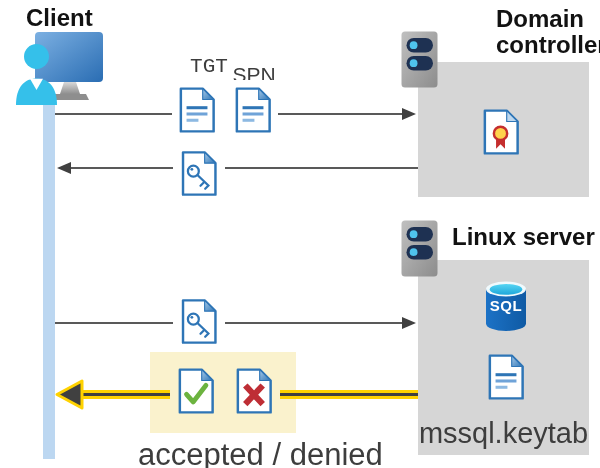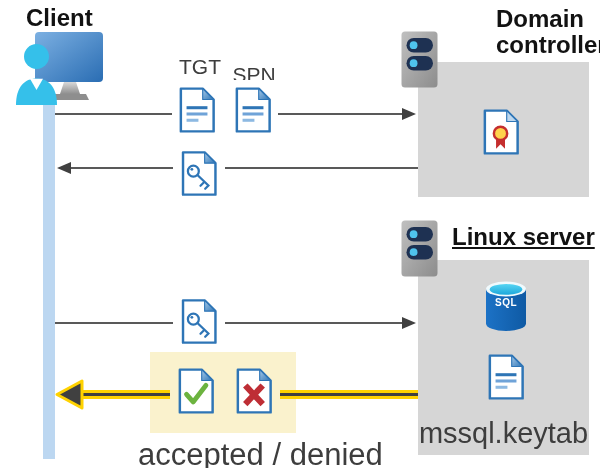--- a/index.html
+++ b/index.html
@@ -152,31 +152,31 @@
       <use href="#sym-server"></use>
     </svg>
   <div class="abs actor-title z3" style="left:452px;top:6px;width:132px;margin-left:44px;">Domain controller</div>
   <svg class="icon abs z3" style="left:482px;top:106px;" width="38" height="52">
       <use href="#sym-doc-cert"></use>
     </svg>
 
   <svg class="icon abs z3" style="left:401px;top:220px;" width="37" height="57">
       <use href="#sym-server"></use>
     </svg>
-  <div class="abs actor-title z3" style="left:452px;top:224px;white-space:nowrap;text-decoration:underline;">Linux server</div>
+  <div class="abs actor-title z3" style="left:452px;top:224px;white-space:nowrap;">Linux server</div>
   <svg class="icon abs z3" style="left:484px;top:279px;" width="44" height="54">
       <use href="#sym-sql"></use>
     </svg>
-  <div class="abs z4" style="left:484px;top:297px;width:44px;text-align:center;color:#ffffff;font-weight:bold;font-size:10px;letter-spacing:0.5px;">SQL</div>
+  <div class="abs z4" style="left:484px;top:297px;width:44px;text-align:center;color:#ffffff;font-weight:bold;font-size:15px;letter-spacing:0.5px;">SQL</div>
   <svg class="icon abs z3" style="left:487px;top:352px;" width="38" height="50">
       <use href="#sym-doc-lines"></use>
     </svg>
   <div class="abs small-label center z3" style="left:418px;top:417px;width:171px;font-size:29px;">mssql.keytab</div>
 
-  <div class="abs small-label center z3" style="left:175px;top:55px;width:50px;">TGT</div>
+  <div class="abs small-label center z3" style="left:184px;top:55px;width:50px;font-family:Liberation Mono, monospace;">TGT</div>
   <div class="abs small-label center z3" style="left:229px;top:55px;width:50px;margin-top:8px;">SPN</div>
 
   <div class="abs halo z3" style="left:172px;top:80px;background:#ffffff;padding:6px;gap:18px;">
     <svg class="icon" width="38" height="48">
         <use href="#sym-doc-lines"></use>
       </svg>
     <svg class="icon" width="38" height="48">
         <use href="#sym-doc-lines"></use>
       </svg>
   </div>

